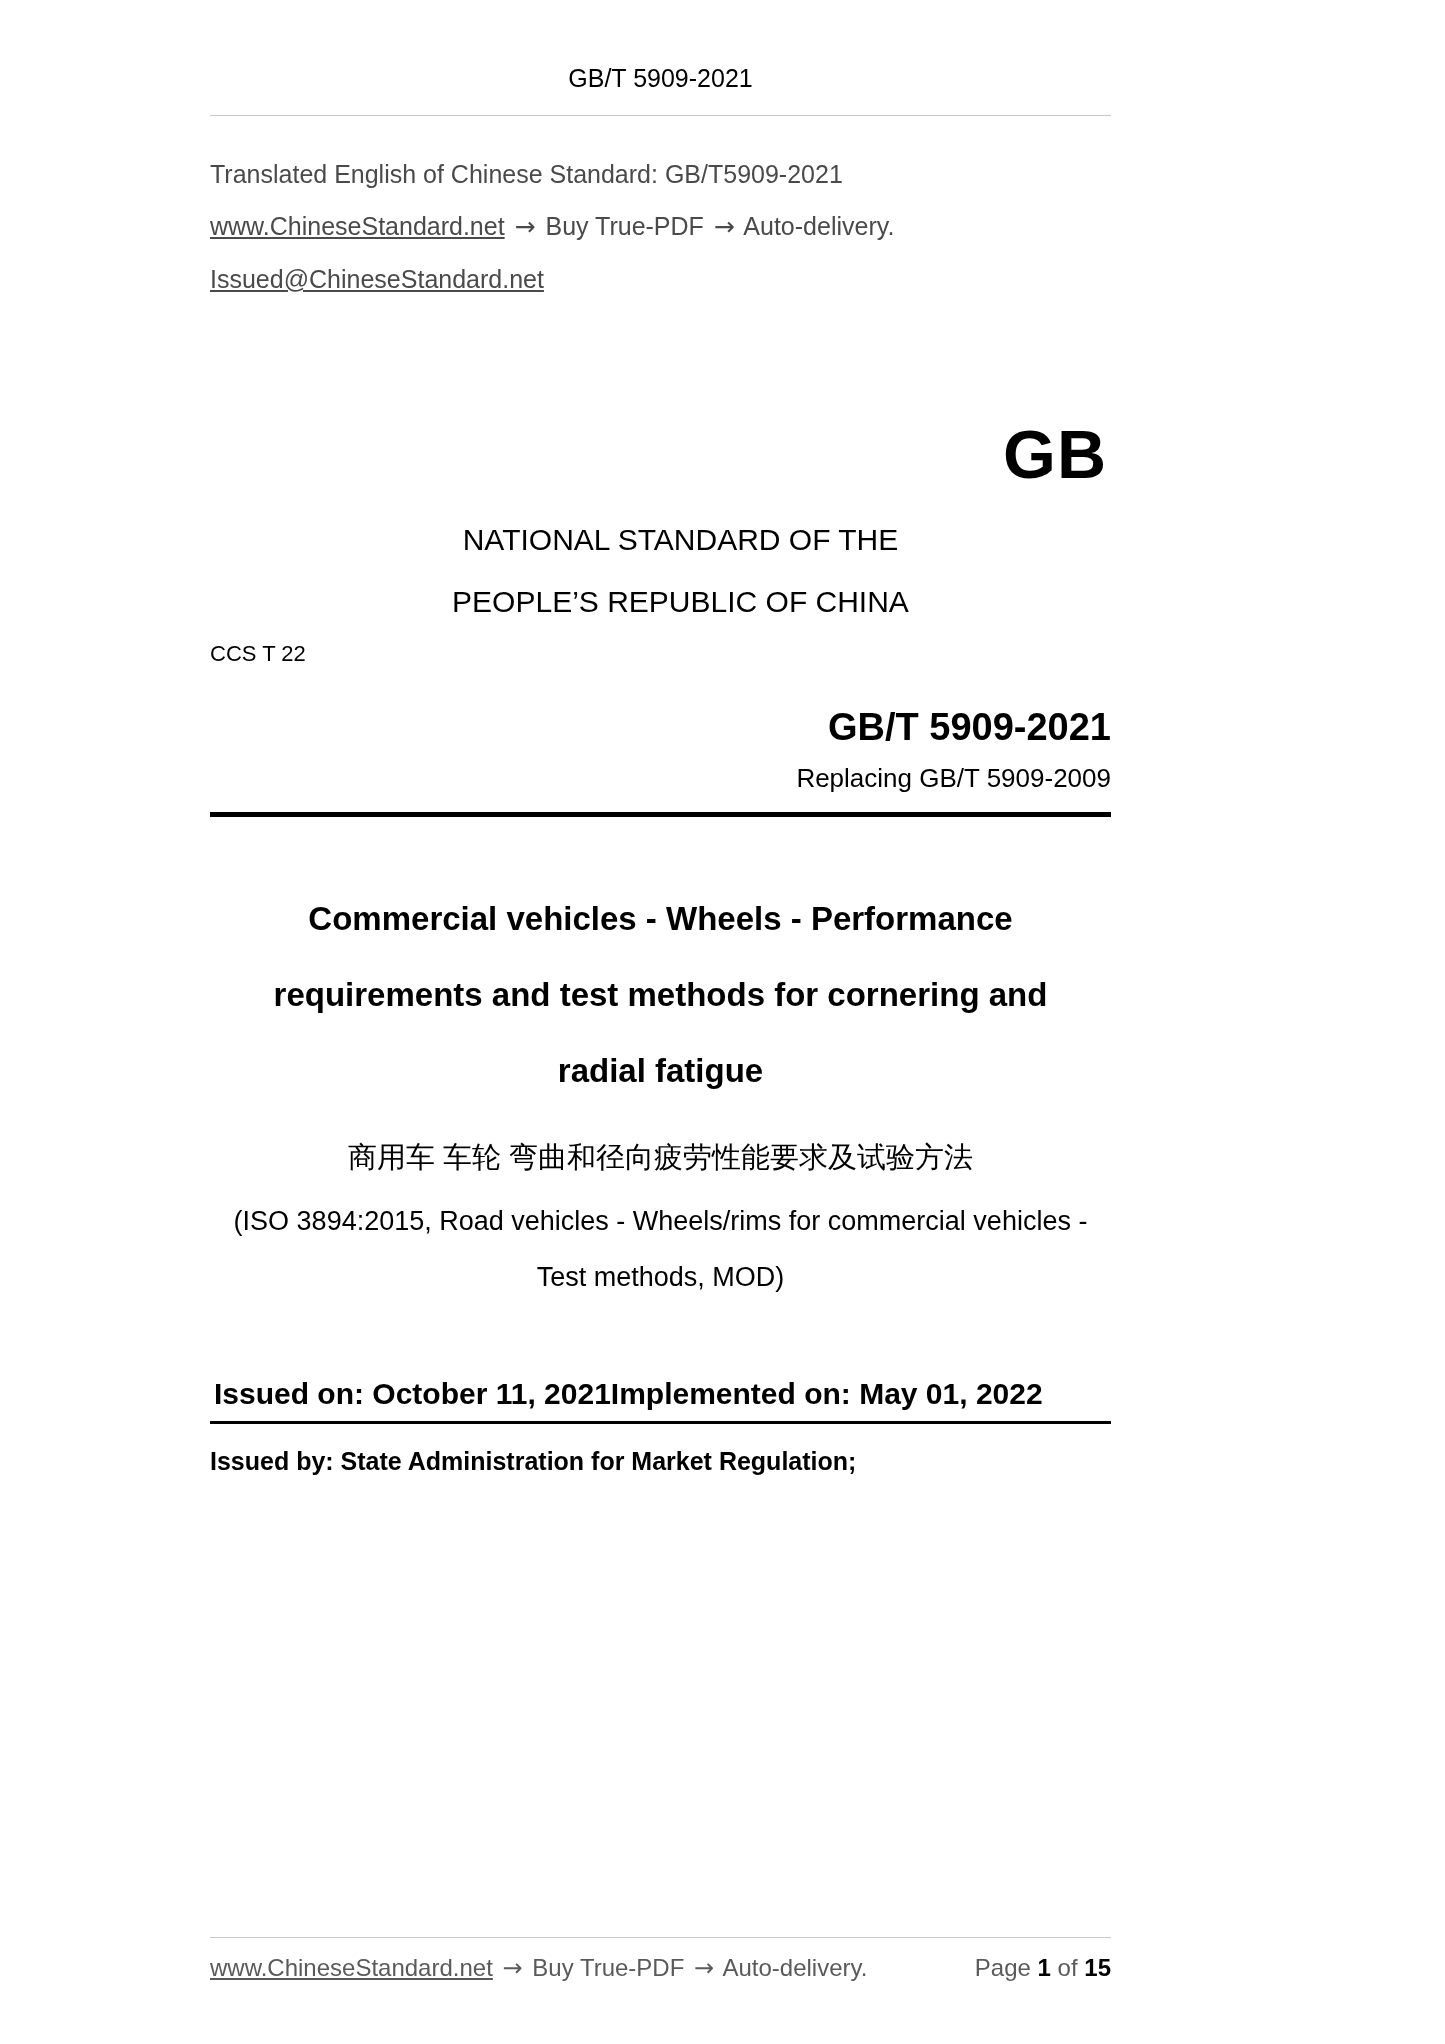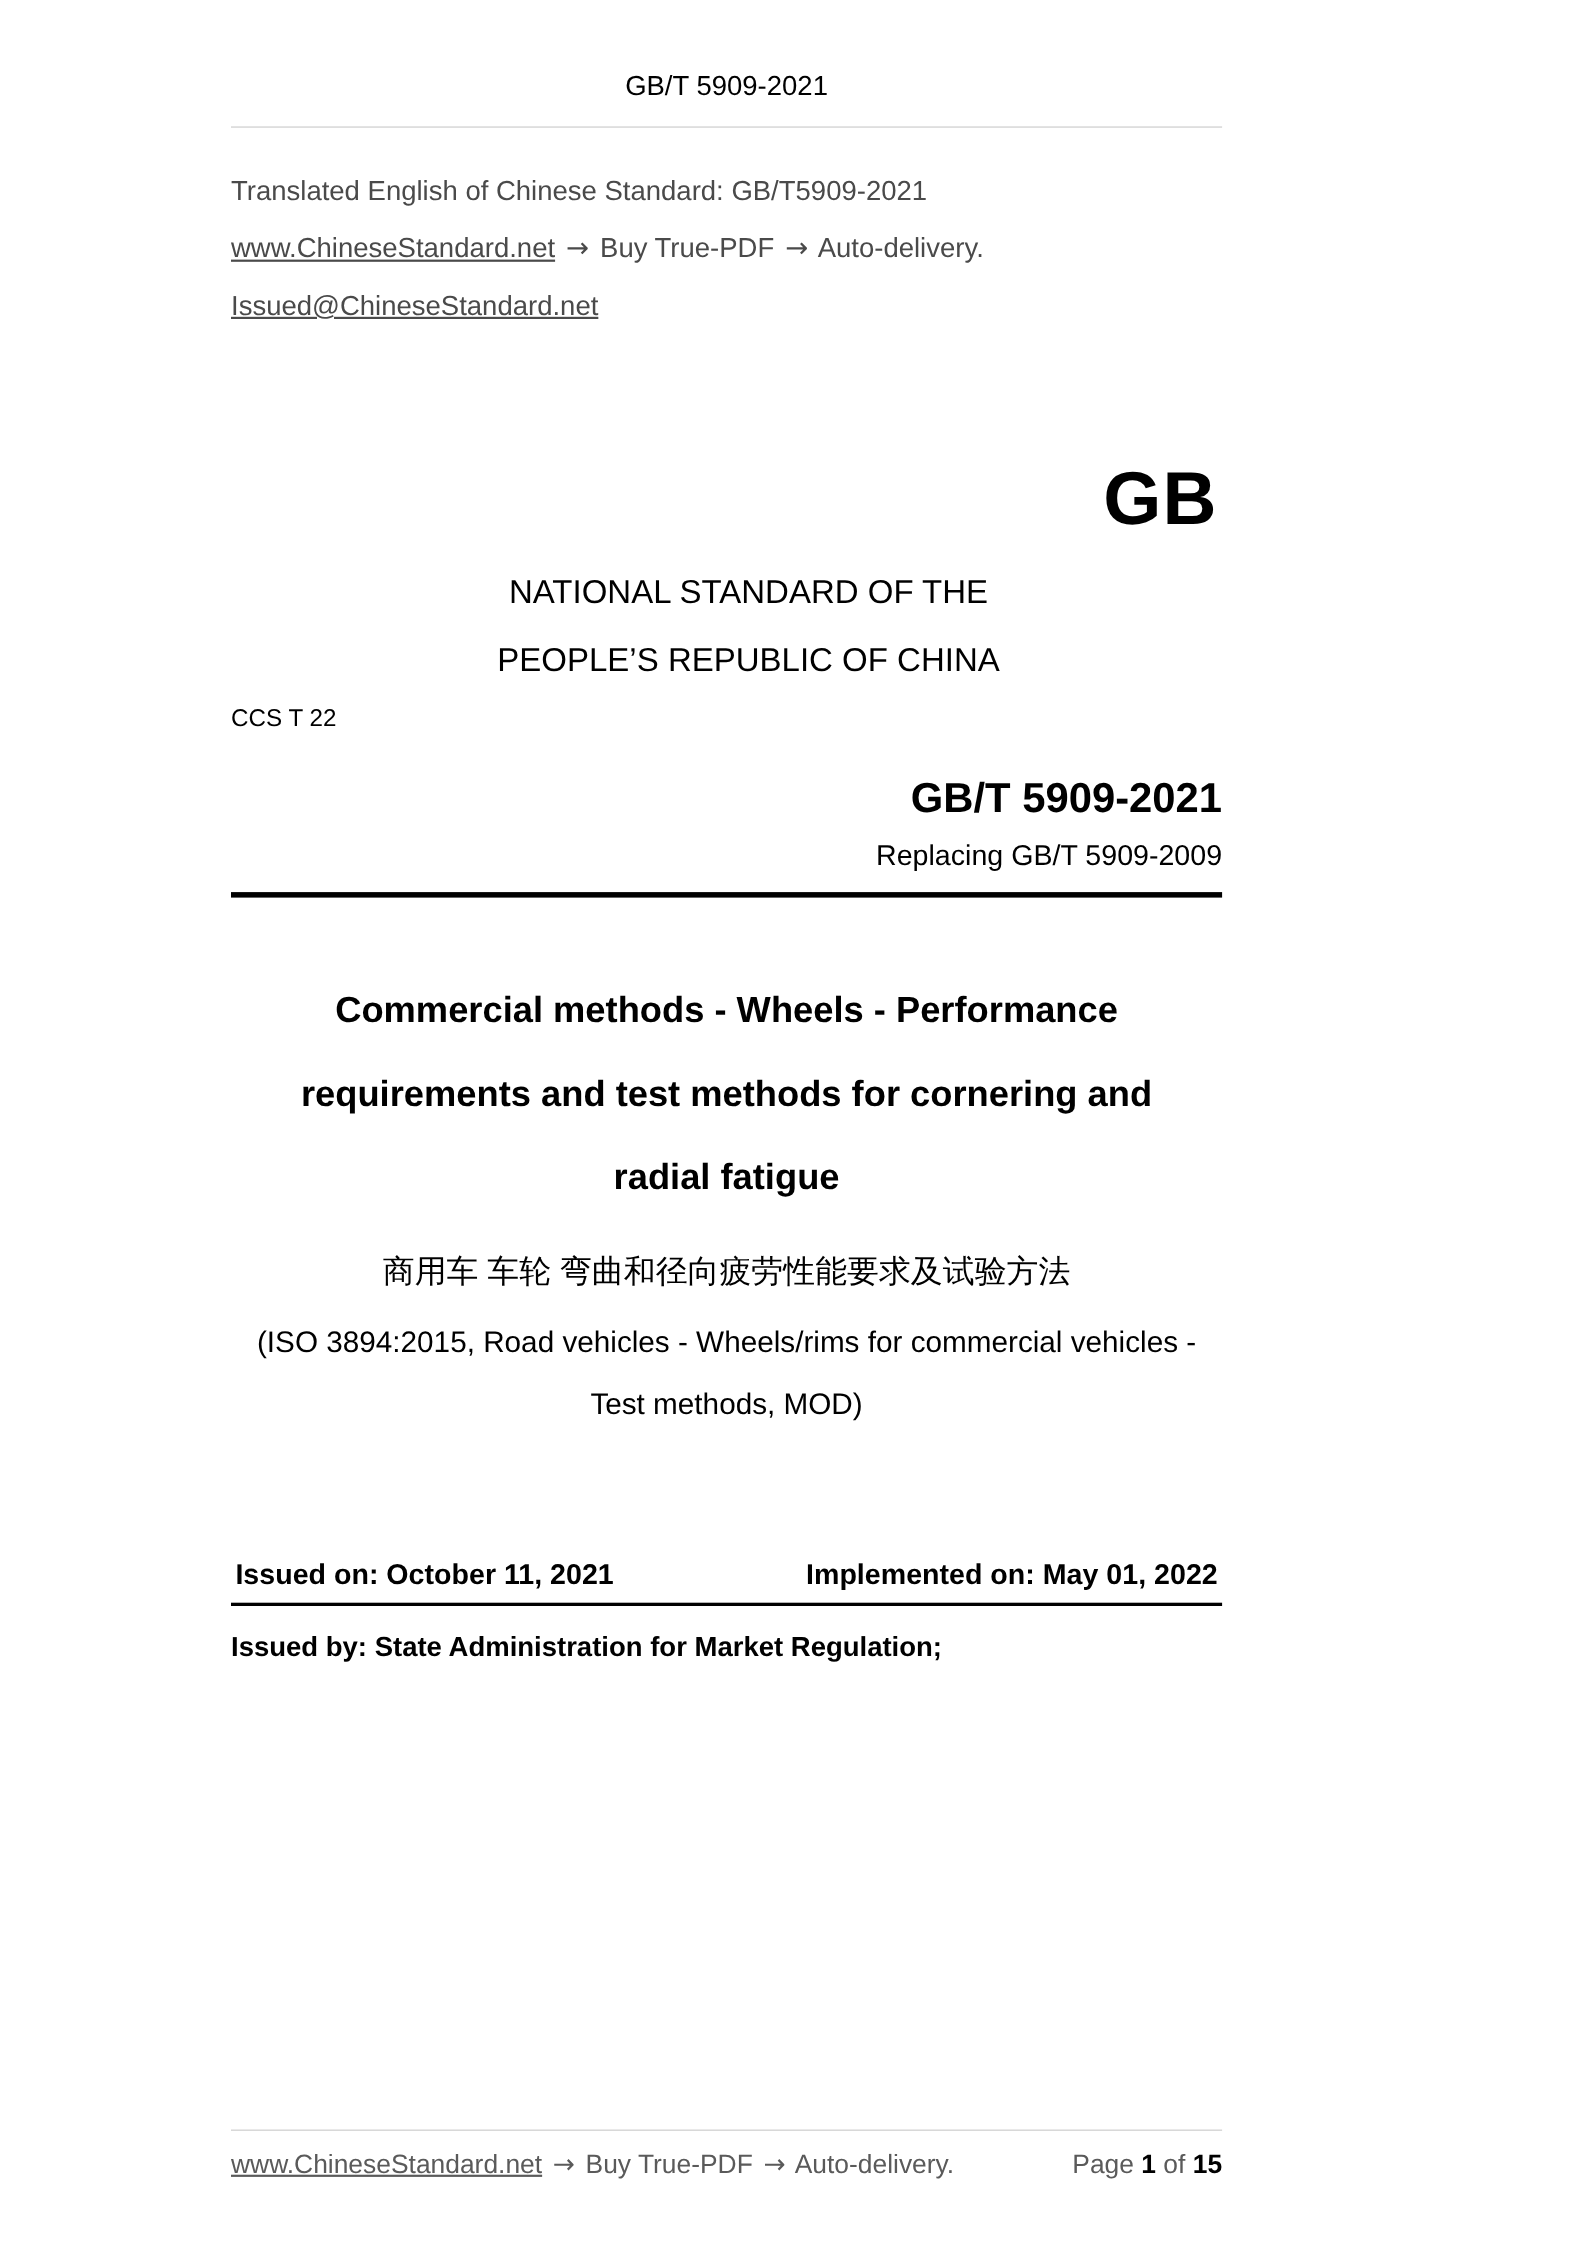--- a/index.html
+++ b/index.html
@@ -120,25 +120,24 @@
     text-align: center;
     font-size: 27px;
     line-height: 56px;
     margin-top: 10px;
     padding: 0 6px;
   }
 
   
   .issue-row {
     display: flex;
-    justify-content: space-between;
     align-items: baseline;
-    font-size: 26px;
-    font-weight: bold;
-    margin-top: 112px;
+    font-size: 30px;
+    font-weight: bold;
+    margin-top: 72px;
     padding: 0 4px;
   }
   .issue-rule {
     border: none;
     border-top: 3px solid #000;
     margin: 10px 0 0 0;
   }
   .issued-by {
     font-size: 25px;
     font-weight: bold;
@@ -213,21 +212,21 @@
   <div class="nat-line">NATIONAL STANDARD OF THE</div>
   <div class="nat-line second">PEOPLE’S REPUBLIC OF CHINA</div>
 
   <div class="code-line">CCS T 22</div>
 
   <div class="std-no">GB/T  5909-2021</div>
   <div class="replacing">Replacing  GB/T  5909-2009</div>
   <hr class="thick-rule">
 
   <div class="title-en">
-    <div>Commercial methods - Wheels - Performance</div>
+    <div>Commercial vehicles - Wheels - Performance</div>
     <div>requirements and test methods for cornering and</div>
     <div>radial fatigue</div>
   </div>
 
   <div class="title-cn">商用车  车轮  弯曲和径向疲劳性能要求及试验方法</div>
 
   <div class="title-iso">
     <div>(ISO 3894:2015, Road vehicles - Wheels/rims for commercial vehicles -</div>
     <div>Test methods, MOD)</div>
   </div>

